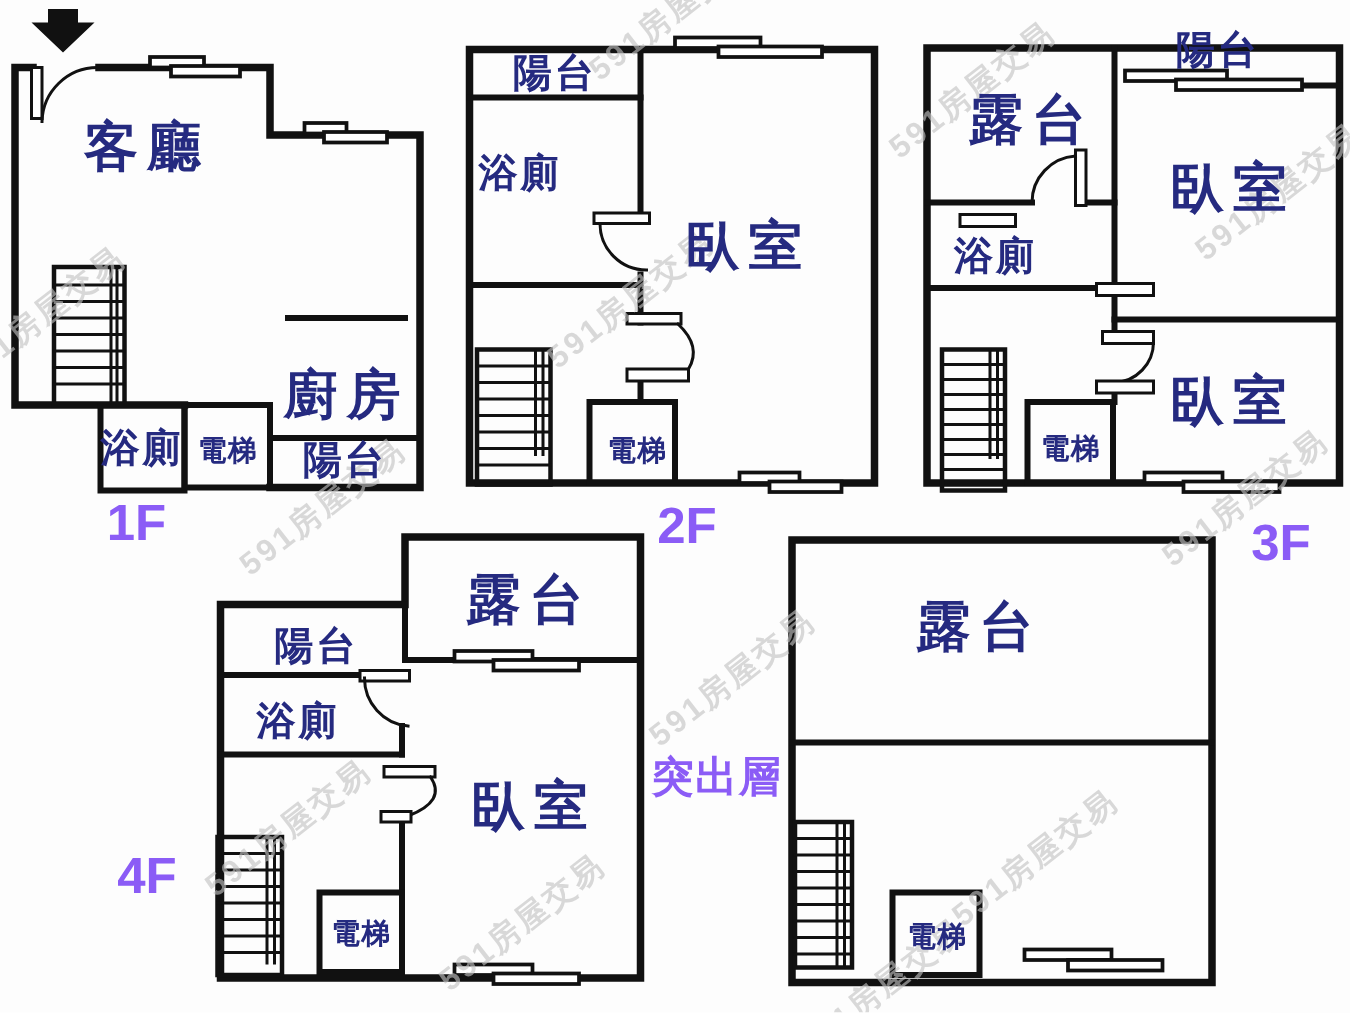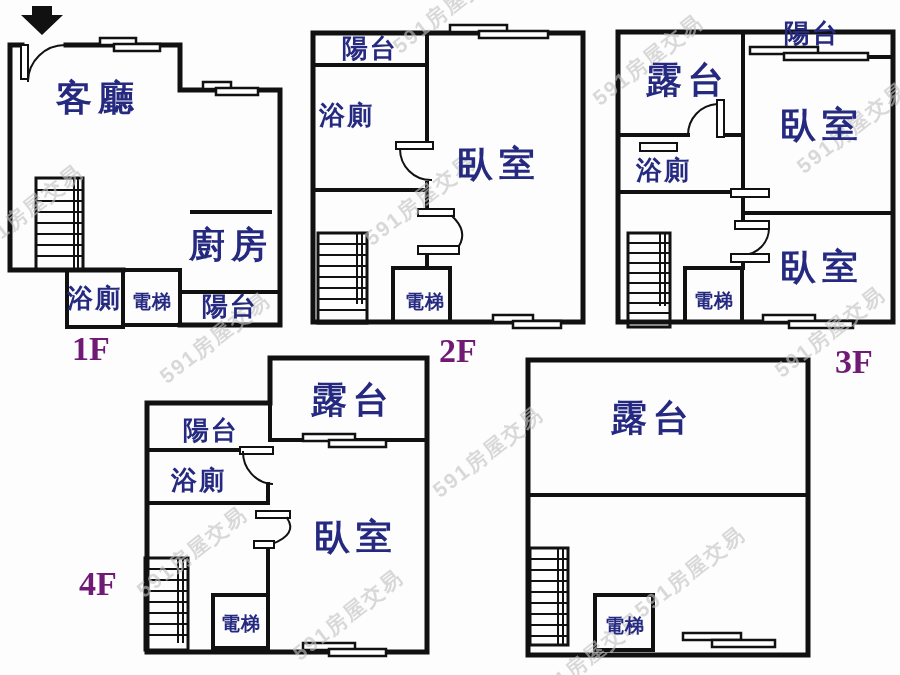--- a/index.html
+++ b/index.html
@@ -5,21 +5,21 @@
   html,body{margin:0;padding:0;}
   body{font-family:"Liberation Sans",sans-serif;background:#ffffff;}
   #stage{position:relative;width:900px;height:675px;background:#fdfdfd;overflow:hidden;}
   #plan-svg{position:absolute;left:0;top:0;}
   .lbl{position:absolute;transform:translate(-50%,-50%);white-space:nowrap;
        color:#252a80;font-weight:bold;z-index:3;line-height:1;}
   .lbl.lg{font-size:36px;letter-spacing:6px;}
   .lbl.md{font-size:26px;letter-spacing:2px;}
   .lbl.sm{font-size:19px;letter-spacing:1px;}
   .floor-lbl{position:absolute;transform:translate(-50%,-50%);white-space:nowrap;
-       color:#701a75;font-weight:bold;font-family:Liberation Serif, serif;
+       color:#8b5cf6;font-weight:bold;font-family:Liberation Sans, sans-serif;
        font-size:34px;z-index:3;line-height:1;}
   .floor-lbl.cjk{font-size:28px;letter-spacing:1px;}
   .wm{position:absolute;transform:translate(-50%,-50%) rotate(-38deg);
       color:#c3c3c3;opacity:.62;font-size:21px;letter-spacing:2px;
       white-space:nowrap;z-index:1;font-weight:bold;}
 </style>
 </head>
 <body>
 
 <div id="stage">
@@ -163,21 +163,21 @@
         <path d="M558,548 V645 M563,548 V645"></path>
       </g>
       <g stroke-width="2.5" fill="#fff">
         <rect x="683" y="633" width="58" height="7"></rect>
           <rect x="712" y="640" width="63" height="7"></rect>
       </g>
     </g>
   </svg>
 
   <div class="lbl lg" style="left:98px;top:98px;font-family:Liberation Serif, serif;">客廳</div>
-  <div class="lbl lg" style="left:231px;top:245px;text-align:center;">廚房</div>
+  <div class="lbl lg" style="left:231px;top:263px;text-align:center;">廚房</div>
   <div class="lbl md" style="left:95px;top:298px;">浴廁</div>
   <div class="lbl sm" style="left:152px;top:301px;">電梯</div>
   <div class="lbl md" style="left:230px;top:306px;">陽台</div>
   <div class="floor-lbl" style="left:91px;top:349px;">1F</div>
 
   <div class="lbl md" style="left:370px;top:48px;">陽台</div>
   <div class="lbl md" style="left:347px;top:115px;">浴廁</div>
   <div class="lbl lg" style="left:499px;top:164px;">臥室</div>
   <div class="lbl sm" style="left:425px;top:301px;">電梯</div>
   <div class="floor-lbl" style="left:458px;top:351px;">2F</div>
@@ -192,20 +192,21 @@
 
   <div class="lbl lg" style="left:353px;top:400px;">露台</div>
   <div class="lbl md" style="left:211px;top:430px;">陽台</div>
   <div class="lbl md" style="left:199px;top:480px;">浴廁</div>
   <div class="lbl lg" style="left:356px;top:537px;">臥室</div>
   <div class="lbl sm" style="left:241px;top:623px;">電梯</div>
   <div class="floor-lbl" style="left:98px;top:584px;">4F</div>
 
   <div class="lbl lg" style="left:653px;top:418px;">露台</div>
   <div class="lbl sm" style="left:625px;top:625px;">電梯</div>
+  <div class="floor-lbl cjk" style="left:478px;top:518px;">突出層</div>
 
   <div class="wm" style="left:28px;top:210px;">591房屋交易</div>
   <div class="wm" style="left:215px;top:338px;">591房屋交易</div>
   <div class="wm" style="left:420px;top:200px;">591房屋交易</div>
   <div class="wm" style="left:448px;top:8px;">591房屋交易</div>
   <div class="wm" style="left:648px;top:60px;">591房屋交易</div>
   <div class="wm" style="left:852px;top:128px;">591房屋交易</div>
   <div class="wm" style="left:830px;top:332px;">591房屋交易</div>
   <div class="wm" style="left:192px;top:552px;">591房屋交易</div>
   <div class="wm" style="left:348px;top:615px;">591房屋交易</div>

